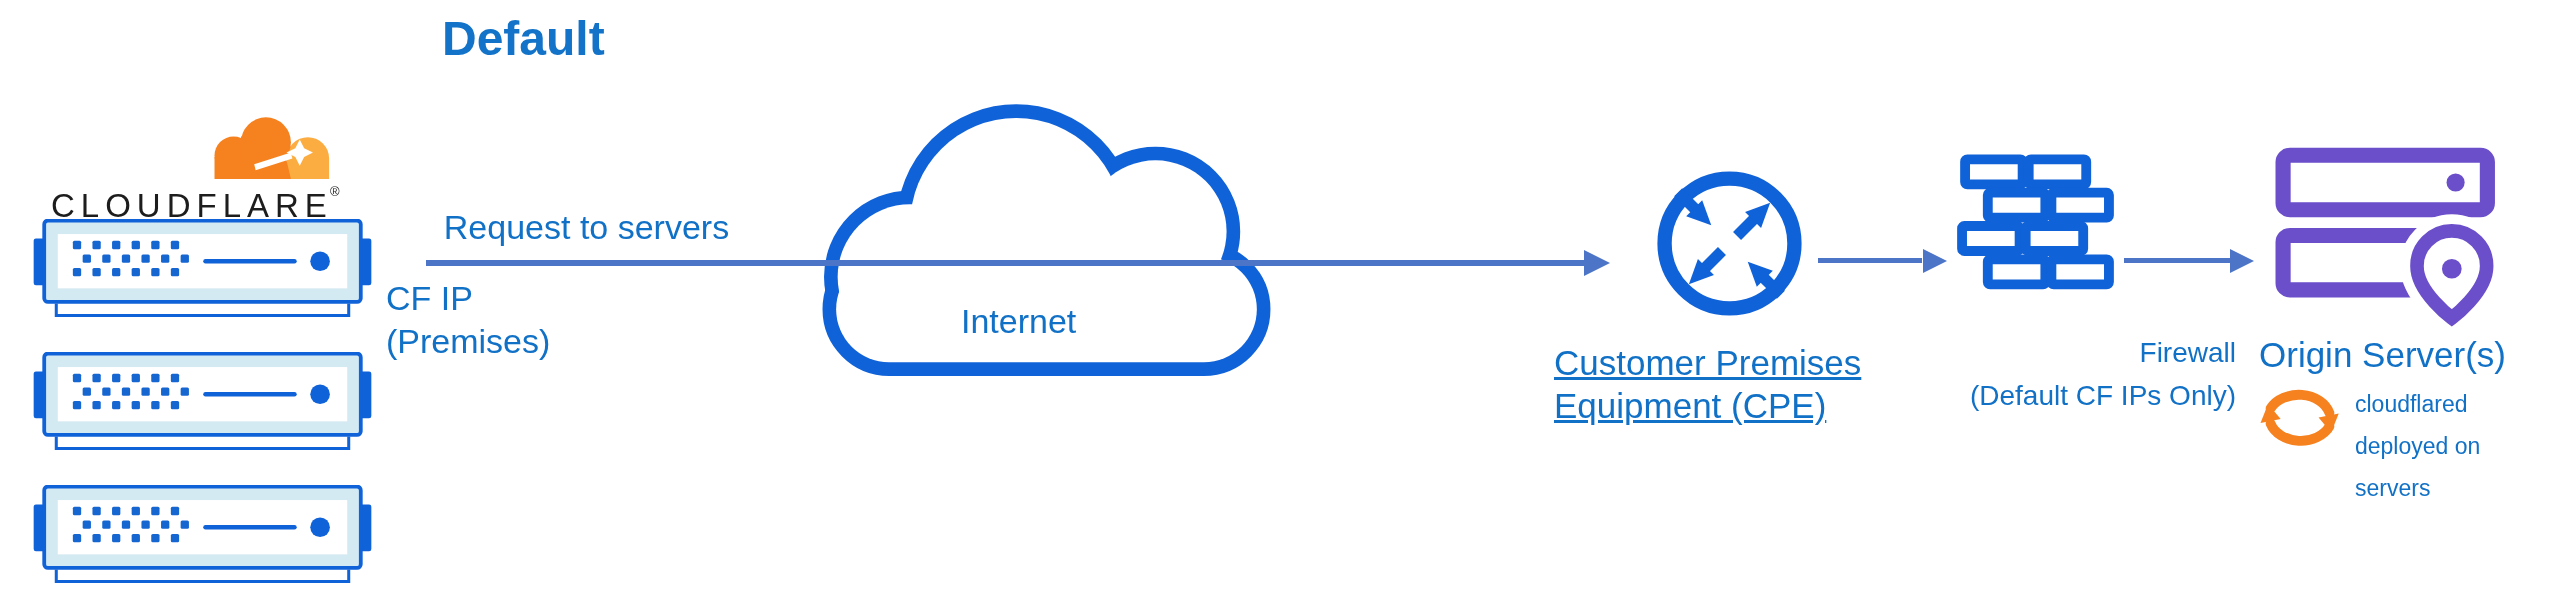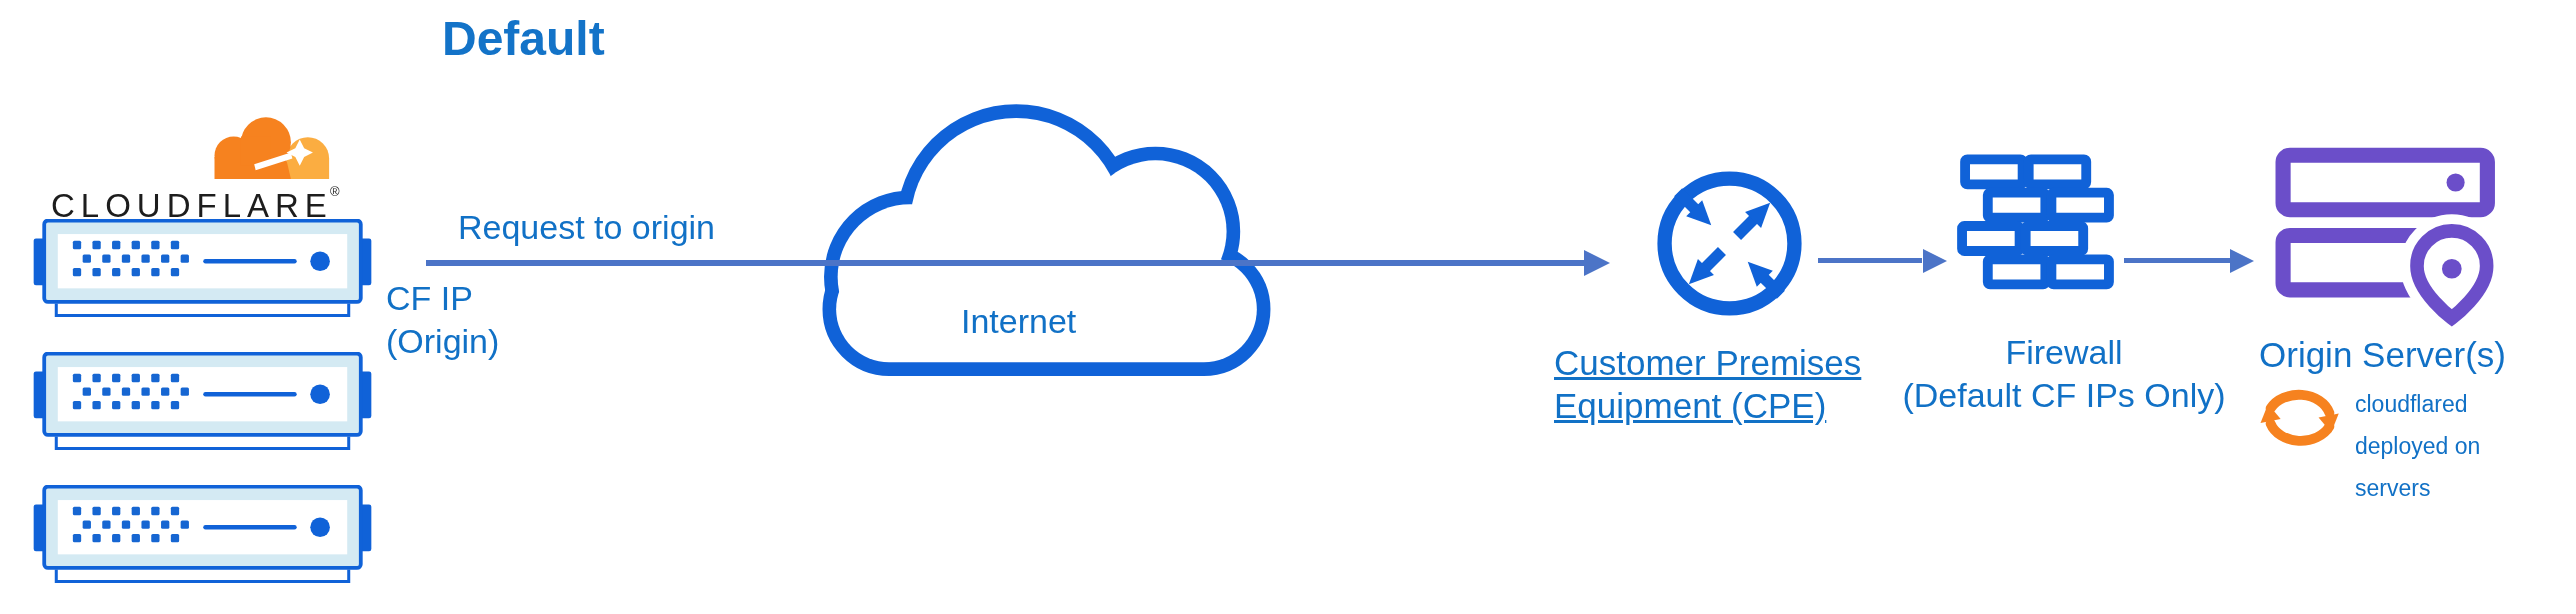--- a/index.html
+++ b/index.html
@@ -19,21 +19,21 @@
   }
   #cf-wordmark .reg{font-size:13px;vertical-align:21px;letter-spacing:0;margin-left:-3px;}
   
   .shaft{background:#4C74C7;height:6px;}
   .head{width:0;height:0;border-top:13px solid transparent;border-bottom:13px solid transparent;border-left:26px solid #4C74C7;}
   .head.sm{border-top:12px solid transparent;border-bottom:12px solid transparent;border-left:24px solid #4C74C7;}
   #request-label{left:424px;top:206px;width:325px;text-align:center;font-size:34px;}
   #cfip-label{left:386px;top:277px;font-size:34px;}
   #internet-label{left:961px;top:300px;width:159px;text-align:left;font-size:34px;}
   #cpe-label{left:1554px;top:341px;font-size:35px;text-decoration:underline;}
-  #fw-label{left:1892px;top:331px;width:344px;text-align:center;font-size:34px;}
+  #fw-label{left:1892px;top:331px;width:344px;text-align:right;font-size:28px;}
   #origin-label{left:2259px;top:333px;font-size:35px;}
   #cloudflared-note{left:2355px;top:383px;font-size:23px;line-height:42px;white-space:normal;}
 </style>
 </head>
 <body>
 
 <div id="stage">
 
   <div class="abs" id="diagram-title">Default</div>
 
@@ -115,24 +115,24 @@
       <circle cx="118" cy="232" r="96"></circle>
       <circle cx="258" cy="162" r="140"></circle>
       <circle cx="442" cy="172" r="94"></circle>
     </g>
   </svg>
   <div class="abs lbl" id="internet-label">Internet</div>
 
   <div class="abs shaft" style="left:426px;top:260px;width:1158px"></div>
   <div class="abs head" style="left:1584px;top:250px"></div>
 
-  <div class="abs lbl" id="request-label">Request to origin</div>
+  <div class="abs lbl" id="request-label">Request to servers</div>
   <div class="abs lbl" id="cfip-label">
     <div>CF IP</div>
-    <div>(Origin)</div>
+    <div>(Premises)</div>
   </div>
 
   <svg class="abs" style="left:1654px;top:168px" width="151" height="151" viewBox="0 0 200 200">
     <circle cx="100" cy="100" r="86" fill="#ffffff" stroke="#1062D8" stroke-width="19"></circle>
     <use href="#cpeArrow" xlink:href="#cpeArrow" transform="translate(32,32) rotate(45)"></use>
     <use href="#cpeArrow" xlink:href="#cpeArrow" transform="translate(110,90) rotate(-45)"></use>
     <use href="#cpeArrow" xlink:href="#cpeArrow" transform="translate(90,110) rotate(135)"></use>
     <use href="#cpeArrow" xlink:href="#cpeArrow" transform="translate(168,168) rotate(225)"></use>
   </svg>
   <div class="abs lbl" id="cpe-label">

